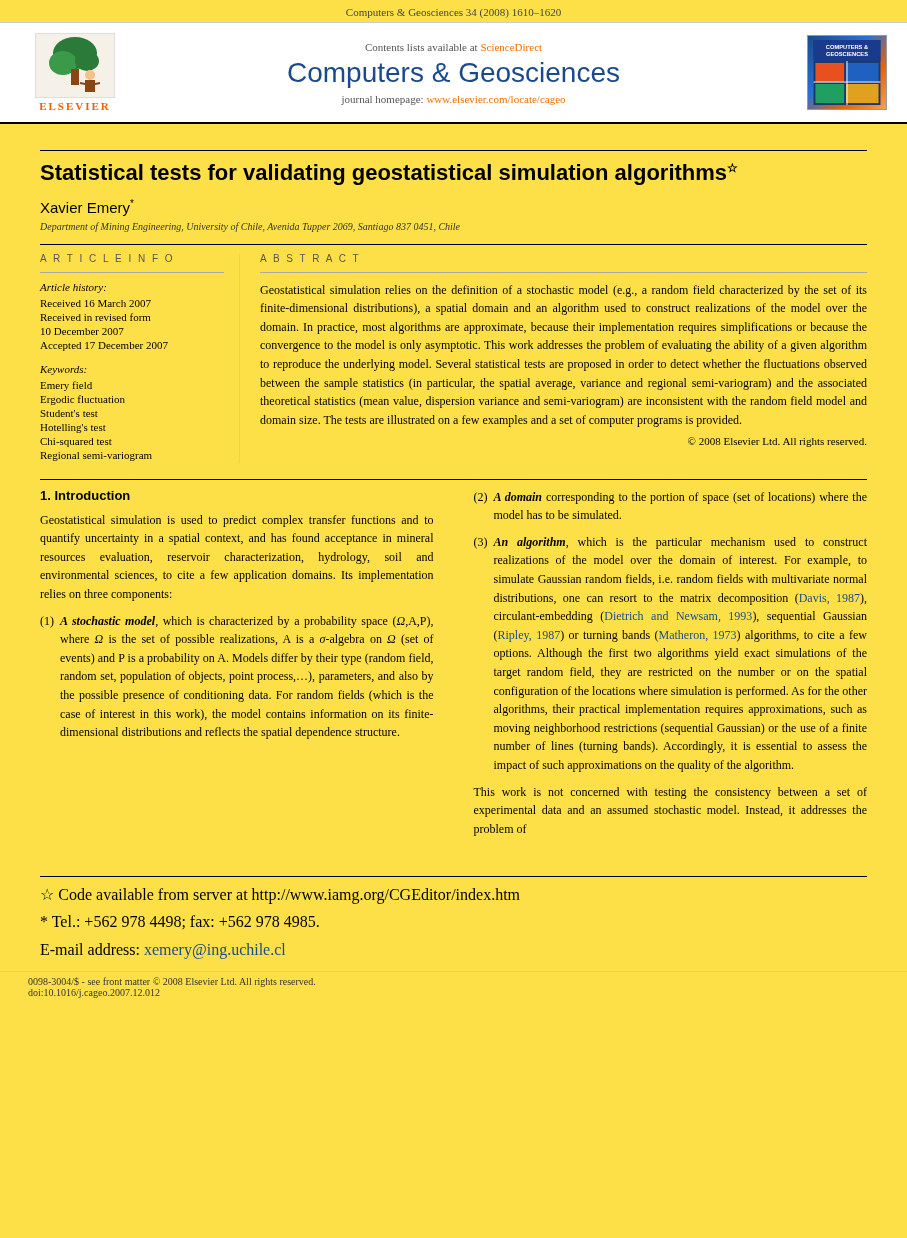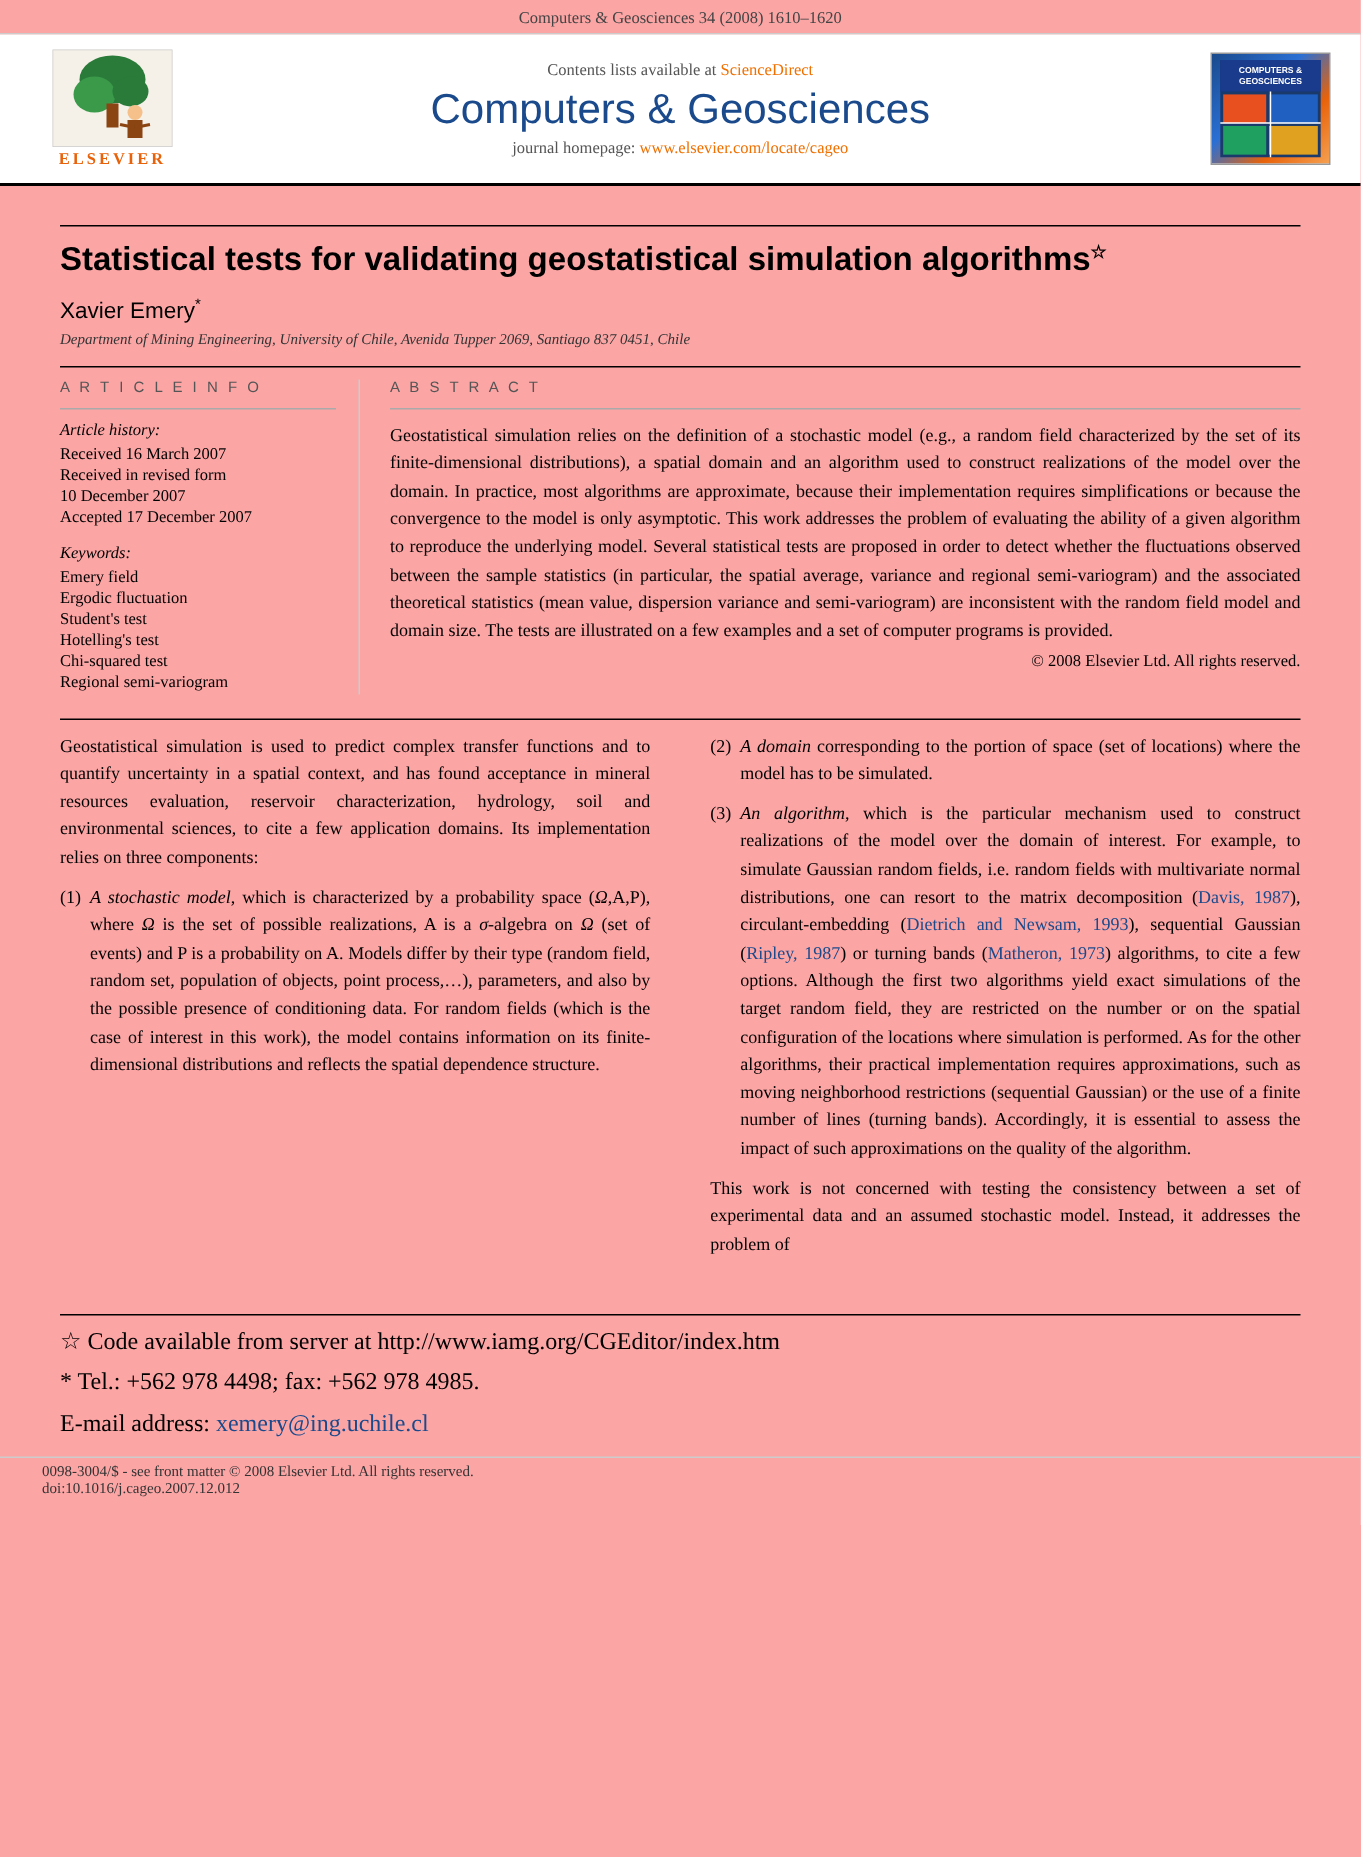--- a/index.html
+++ b/index.html
@@ -5,21 +5,21 @@
     * { margin: 0; padding: 0; box-sizing: border-box; }
     body {
       background: #f0f0f0;
       font-family: 'Times New Roman', Times, serif;
       font-size: 13px;
       color: #000;
     }
     .page {
       width: 907px;
       min-height: 1238px;
-      background: #fca5a5;
+      background: #fde047;
       margin: 0 auto;
       padding: 0;
       position: relative;
     }
     
     .journal-header {
       border-bottom: 2px solid #000;
       padding: 0;
     }
     .journal-meta-top {
@@ -250,21 +250,21 @@
     .page-footer {
       padding: 4px 28px;
       font-size: 10px;
       color: #333;
       border-top: 1px solid #ccc;
       margin-top: 10px;
     }
 
     
     .italic { font-style: italic; }
-    .bold { font-weight: normal; }
+    .bold { font-weight: bold; }
   </style>
 </head>
 <body>
 
 <div class="page">
 
   <div class="journal-header">
     <div class="journal-meta-top">
       <span>Computers &amp; Geosciences 34 (2008) 1610–1620</span>
     </div>
@@ -365,20 +365,24 @@
         </div>
         <div class="copyright-line">© 2008 Elsevier Ltd. All rights reserved.</div>
       </div>
     </div>
 
     <hr class="article-divider">
 
     <div class="main-content">
 
       <div class="left-col">
+        <div class="section-title">
+          <span>1.</span>
+          <span>Introduction</span>
+        </div>
         <p class="body-text">Geostatistical simulation is used to predict complex transfer functions and to quantify uncertainty in a spatial context, and has found acceptance in mineral resources evaluation, reservoir characterization, hydrology, soil and environmental sciences, to cite a few application domains. Its implementation relies on three components:</p>
 
         <div class="numbered-item">
           <span class="item-num">(1)</span>
           <span class="item-content">
             <span class="bold italic">A stochastic model</span>, which is characterized by a probability space (<span class="italic">Ω</span>,A,P), where <span class="italic">Ω</span> is the set of possible realizations, A is a <span class="italic">σ</span>-algebra on <span class="italic">Ω</span> (set of events) and P is a probability on A. Models differ by their type (random field, random set, population of objects, point process,…), parameters, and also by the possible presence of conditioning data. For random fields (which is the case of interest in this work), the model contains information on its finite-dimensional distributions and reflects the spatial dependence structure.
           </span>
         </div>
       </div>
 

